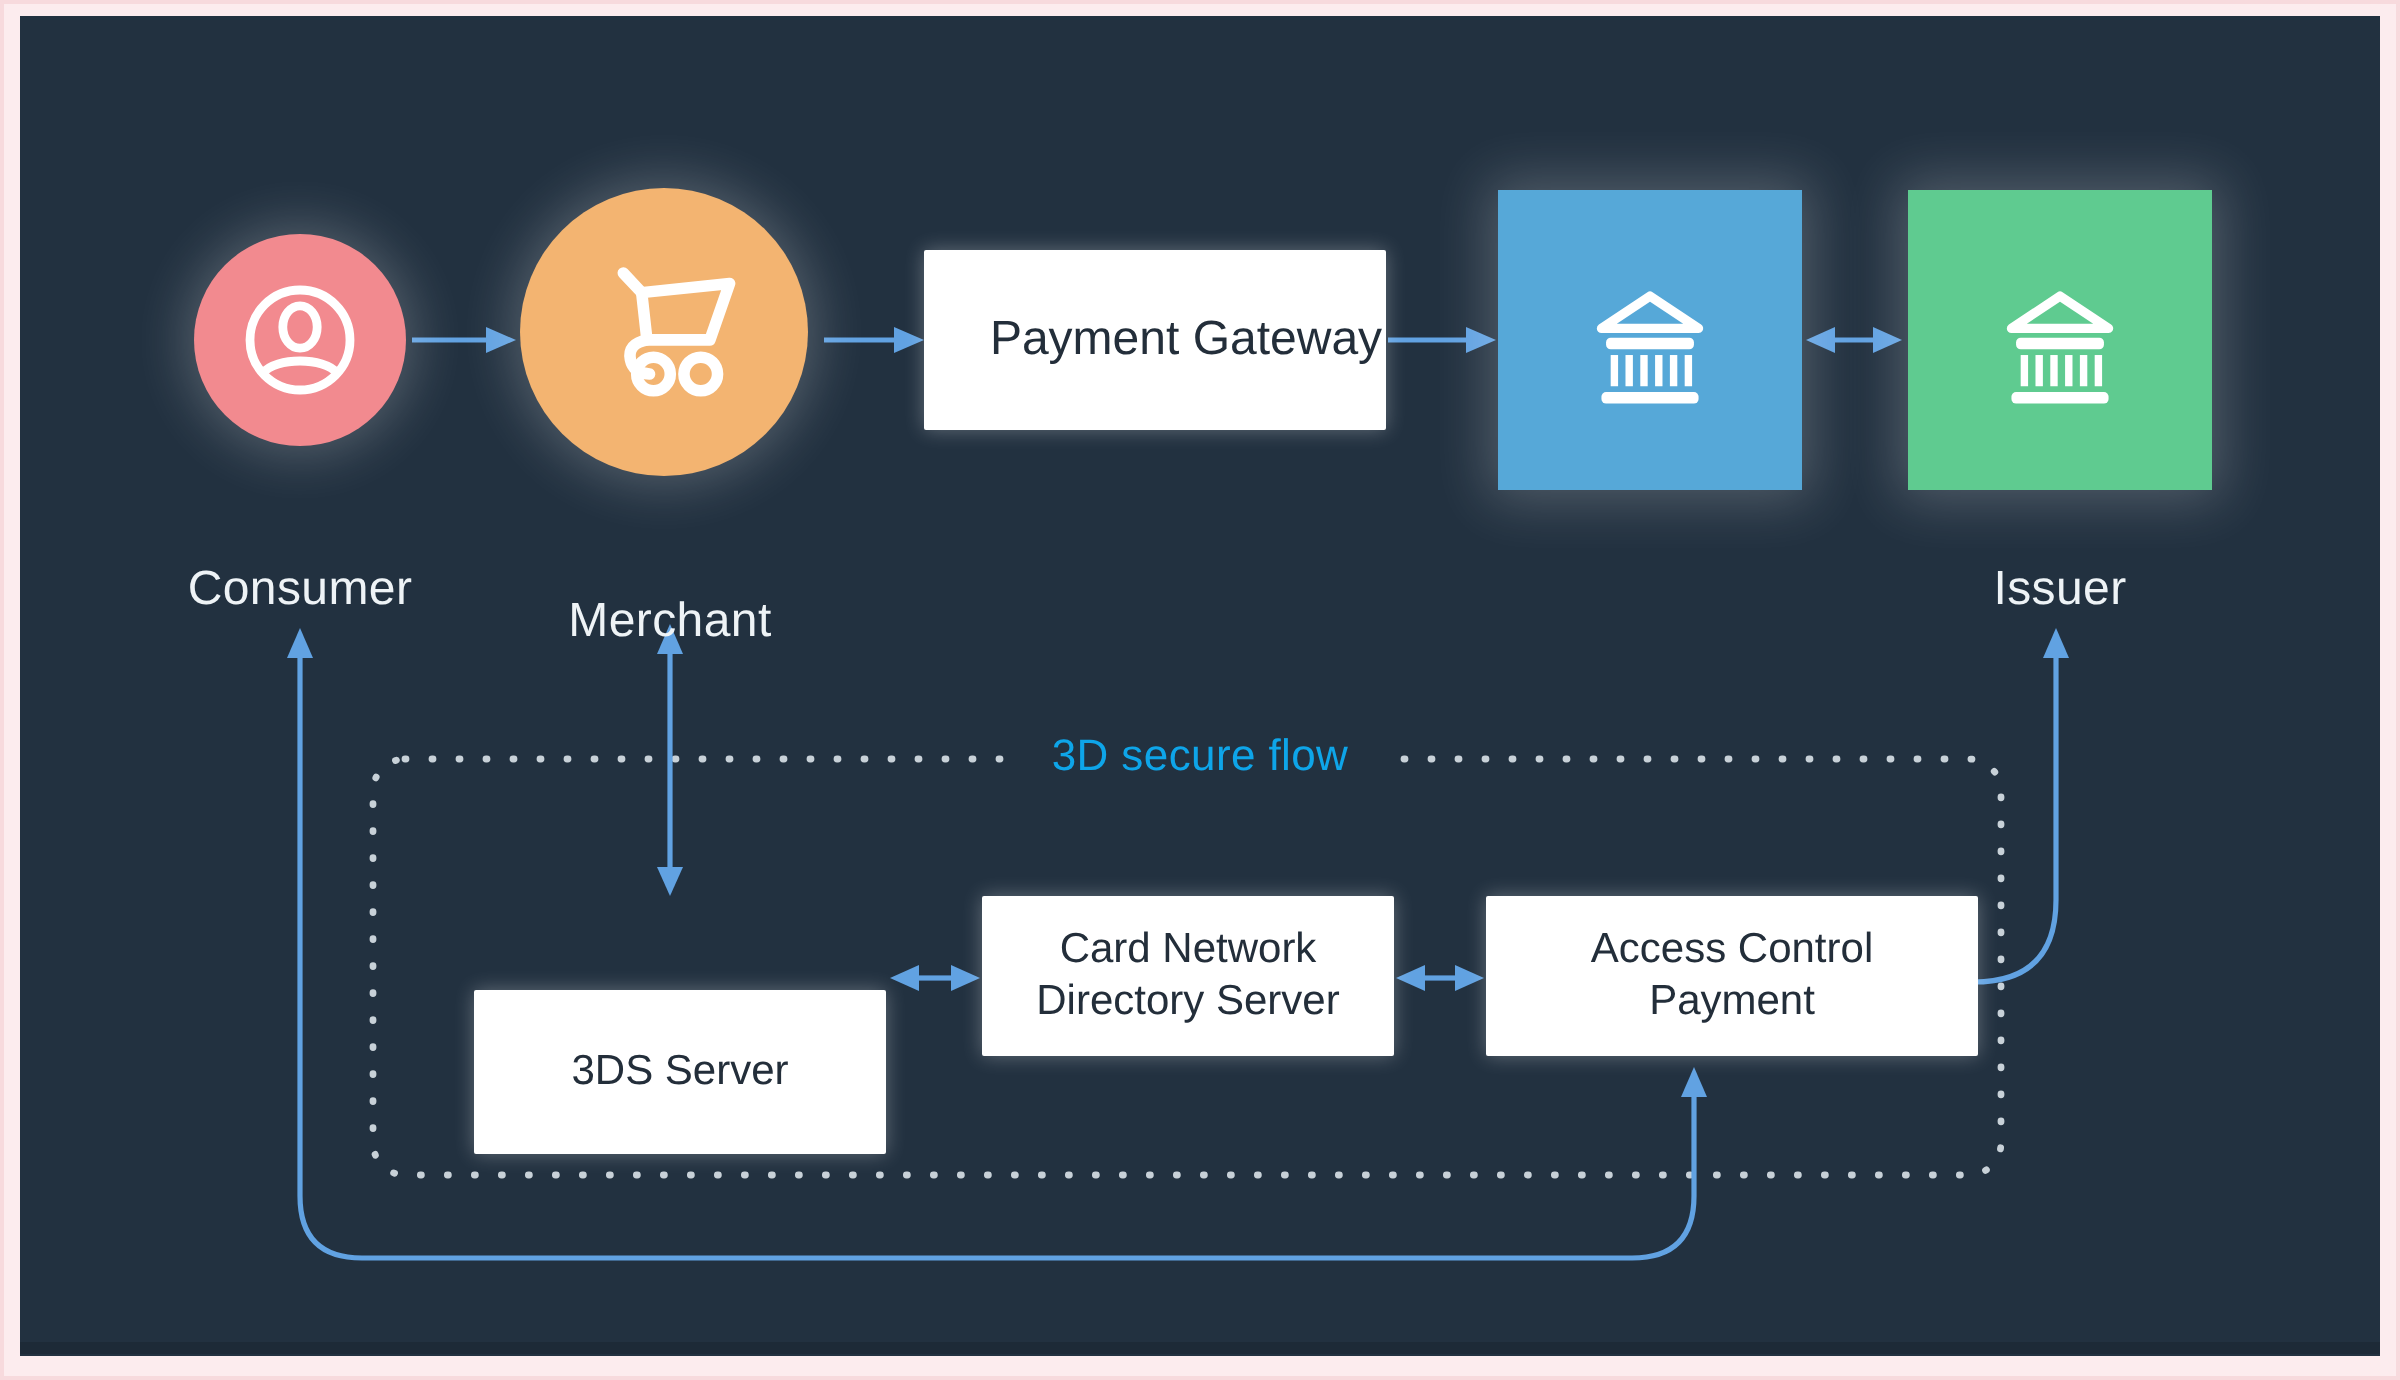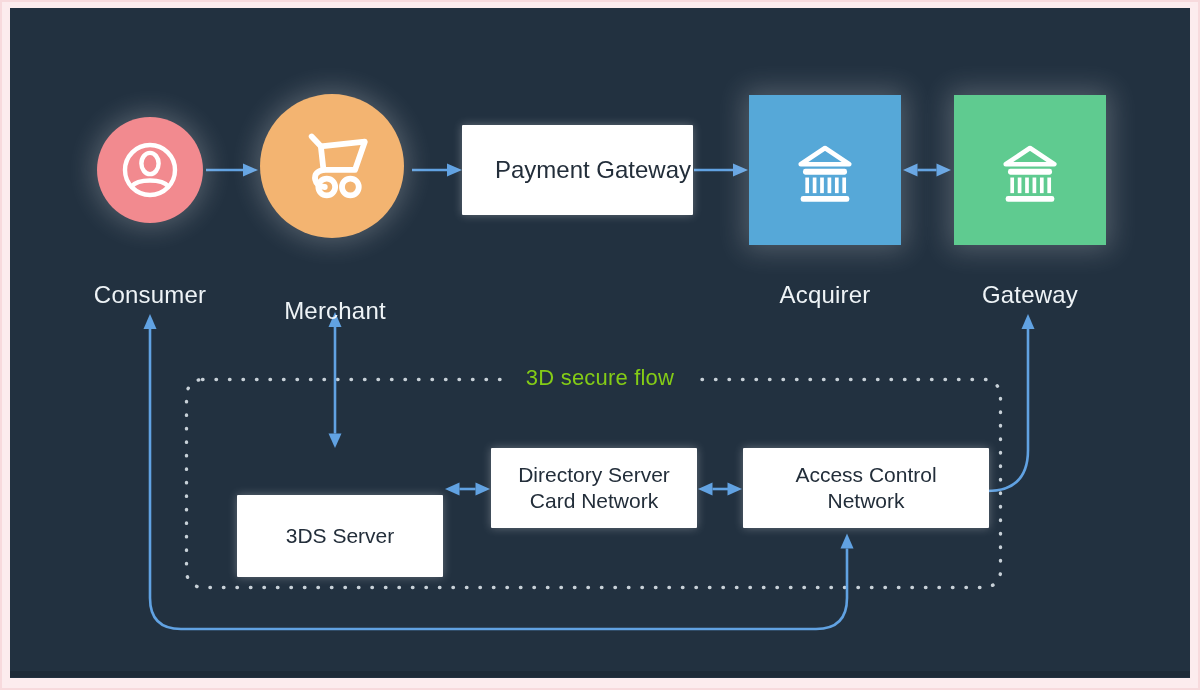--- a/index.html
+++ b/index.html
@@ -33,21 +33,21 @@
     display:flex;flex-direction:column;align-items:center;justify-content:center;
     color:#232e3a;font-size:21px;line-height:26px;text-align:center;
   }
   .pg-text{font-size:24px;color:#232e3a;margin-left:31px;}
   .node-label{
     position:absolute;z-index:20;color:#eef3f6;font-size:24px;
     text-align:center;letter-spacing:0.2px;margin-top:17px;
   }
   .group-label{
     position:absolute;left:502px;top:364px;width:196px;height:28px;z-index:15;
-    background:#223140;color:#84cc16;font-size:22px;line-height:28px;
+    background:#223140;color:#0ea5e9;font-size:22px;line-height:28px;
     text-align:center;letter-spacing:0.2px;
   }
   .icon{display:flex;align-items:center;justify-content:center;}
   .icon svg{display:block;}
 </style>
 </head>
 <body>
 
 <div class="stage">
 
@@ -124,53 +124,52 @@
           <rect x="21.4" y="38.5" width="3.2" height="13.5"></rect>
           <rect x="27.8" y="38.5" width="3.2" height="13.5"></rect>
           <rect x="34.2" y="38.5" width="3.2" height="13.5"></rect>
           <rect x="40.6" y="38.5" width="3.2" height="13.5"></rect>
           <rect x="47" y="38.5" width="3.2" height="13.5"></rect>
         </g>
         <rect x="11" y="54.5" width="42" height="5" rx="2" fill="#ffffff"></rect>
       </svg>
     </span>
   </div>
-  <div class="node-label" style="left:745px;top:264px;width:160px;">Acquirer</div>
 
   <div class="node glow" style="left:954px;top:95px;width:152px;height:150px;background:#5fcb90;">
     <span class="icon">
       <svg width="74" height="74" viewBox="0 0 64 64">
         <path d="M11 27 L32 13 L53 27 Z" fill="none" stroke="#ffffff" stroke-width="4" stroke-linejoin="round"></path>
         <rect x="13" y="31" width="38" height="5" rx="2" fill="#ffffff"></rect>
         <g fill="#ffffff">
           <rect x="15" y="38.5" width="3.2" height="13.5"></rect>
           <rect x="21.4" y="38.5" width="3.2" height="13.5"></rect>
           <rect x="27.8" y="38.5" width="3.2" height="13.5"></rect>
           <rect x="34.2" y="38.5" width="3.2" height="13.5"></rect>
           <rect x="40.6" y="38.5" width="3.2" height="13.5"></rect>
           <rect x="47" y="38.5" width="3.2" height="13.5"></rect>
         </g>
         <rect x="11" y="54.5" width="42" height="5" rx="2" fill="#ffffff"></rect>
       </svg>
     </span>
   </div>
-  <div class="node-label" style="left:950px;top:264px;width:160px;">Gateway</div>
+  <div class="node-label" style="left:950px;top:264px;width:160px;">Issuer</div>
 
   <div class="group-label">3D secure flow</div>
 
   <div class="node whitebox" style="left:237px;top:448px;width:206px;height:82px;margin-top:47px;">
     <span>3DS Server</span>
   </div>
 
   <div class="node whitebox" style="left:491px;top:448px;width:206px;height:80px;">
+    <span>Card Network</span>
     <span>Directory Server</span>
-    <span>Card Network</span>
   </div>
 
   <div class="node whitebox" style="left:743px;top:448px;width:246px;height:80px;">
     <span>Access Control</span>
-    <span>Network</span>
+    <span>Payment</span>
   </div>
 
   <div class="bottom-band"></div>
   <div class="frame"></div>
   <div class="frame-edge"></div>
 </div>
 
 </body></html>

